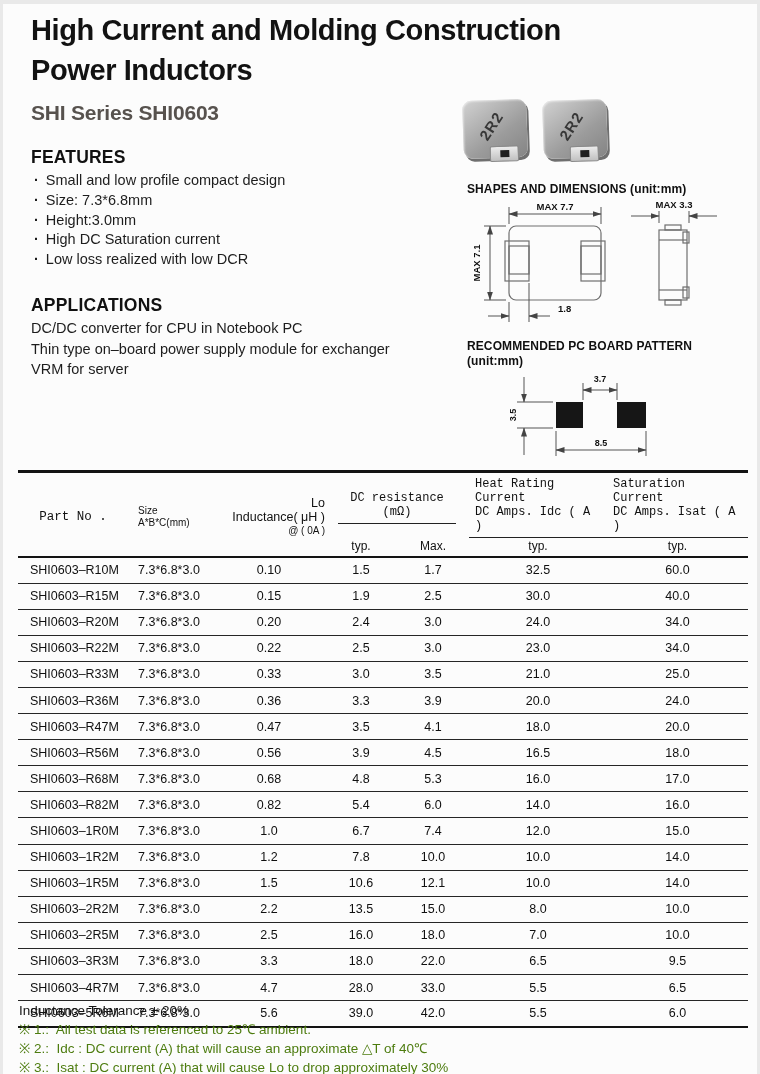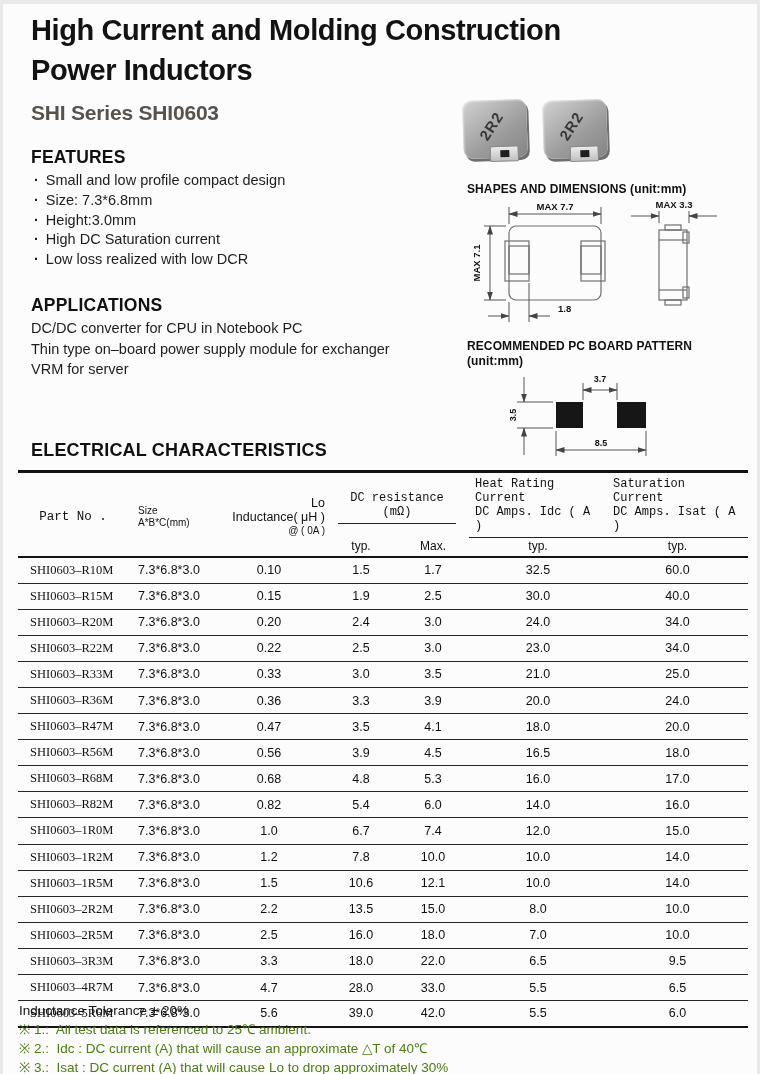--- a/index.html
+++ b/index.html
@@ -83,21 +83,21 @@
   .grp .grp-inner { display:inline-block; text-align:left; line-height:14px; padding:0 6px 4px 6px; border-bottom:1.8px solid #222;font-family:Liberation Mono, monospace; }
   .grp.dcr .grp-inner { text-align:center; min-width:118px; }
   .h2 th { font-size:12px; height:19px; text-align:center; padding-bottom:2px; }
 
   .spec-table tbody td {
     height:26.1px; font-size:12.5px; color:#101010; text-align:center;
     border-top:1.4px solid #262626;
   }
   .spec-table tbody tr:first-child td { border-top:none; }
   .spec-table td.a-left { text-align:left; }
-  .spec-table tbody td:first-child { padding-left:12px;font-family:Liberation Serif, serif; }
+  .spec-table tbody td:first-child { padding-left:12px; }
   .spec-table tbody td:nth-child(2) { padding-left:10px; }
 
   
   .tolerance { position:absolute; left:16px; top:999px; font-size:13.5px; color:#141414; }
   .notes { position:absolute; left:16px; top:1017px; }
   .notes div { font-size:13.5px; line-height:18.8px; color:#4d7c0f; white-space:pre-wrap; }
 </style>
 </head>
 <body>
 
@@ -206,21 +206,20 @@
         <line x1="77" y1="60" x2="77" y2="85"></line>
         <line x1="167" y1="60" x2="167" y2="85"></line>
         <line x1="77" y1="79" x2="167" y2="79" marker-start="url(#arr)" marker-end="url(#arr)"></line>
       </g>
       <text x="121" y="11" font-size="9" text-anchor="middle">3.7</text>
       <text transform="translate(37,44) rotate(-90)" font-size="9" text-anchor="middle">3.5</text>
       <text x="122" y="75" font-size="9" text-anchor="middle">8.5</text>
     </svg>
   </div>
 
-  <h3 class="sec-h elec-h">ELECTRICAL CHARACTERISTICS</h3>
 
   <table class="spec-table">
     <colgroup>
       <col class="c-part">
         <col class="c-size">
         <col class="c-lo">
       <col class="c-typ">
         <col class="c-max">
         <col class="c-heat">
         <col class="c-sat">

